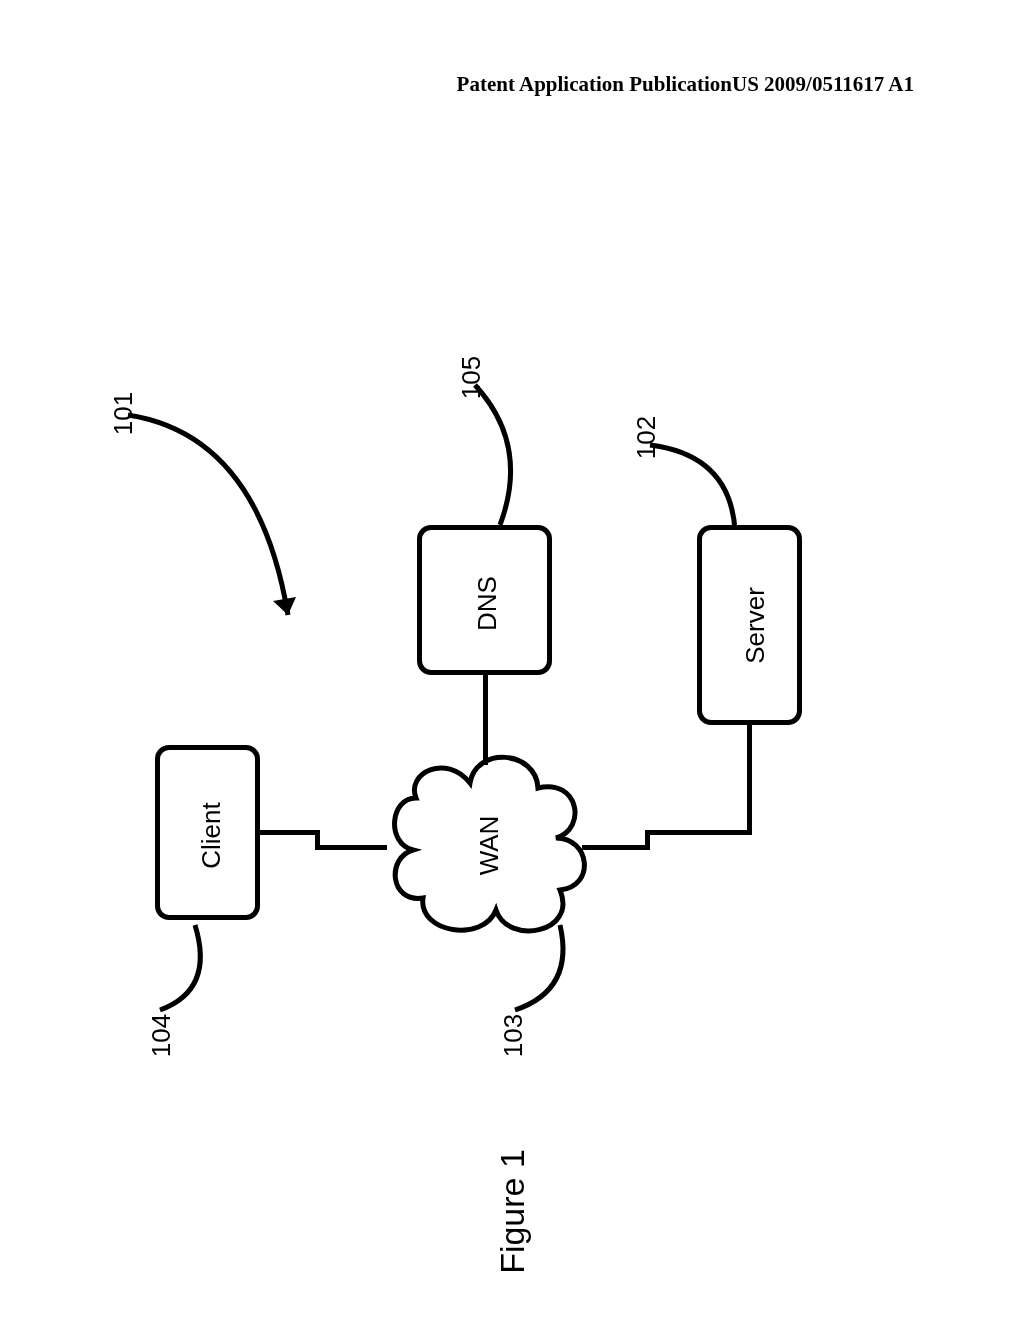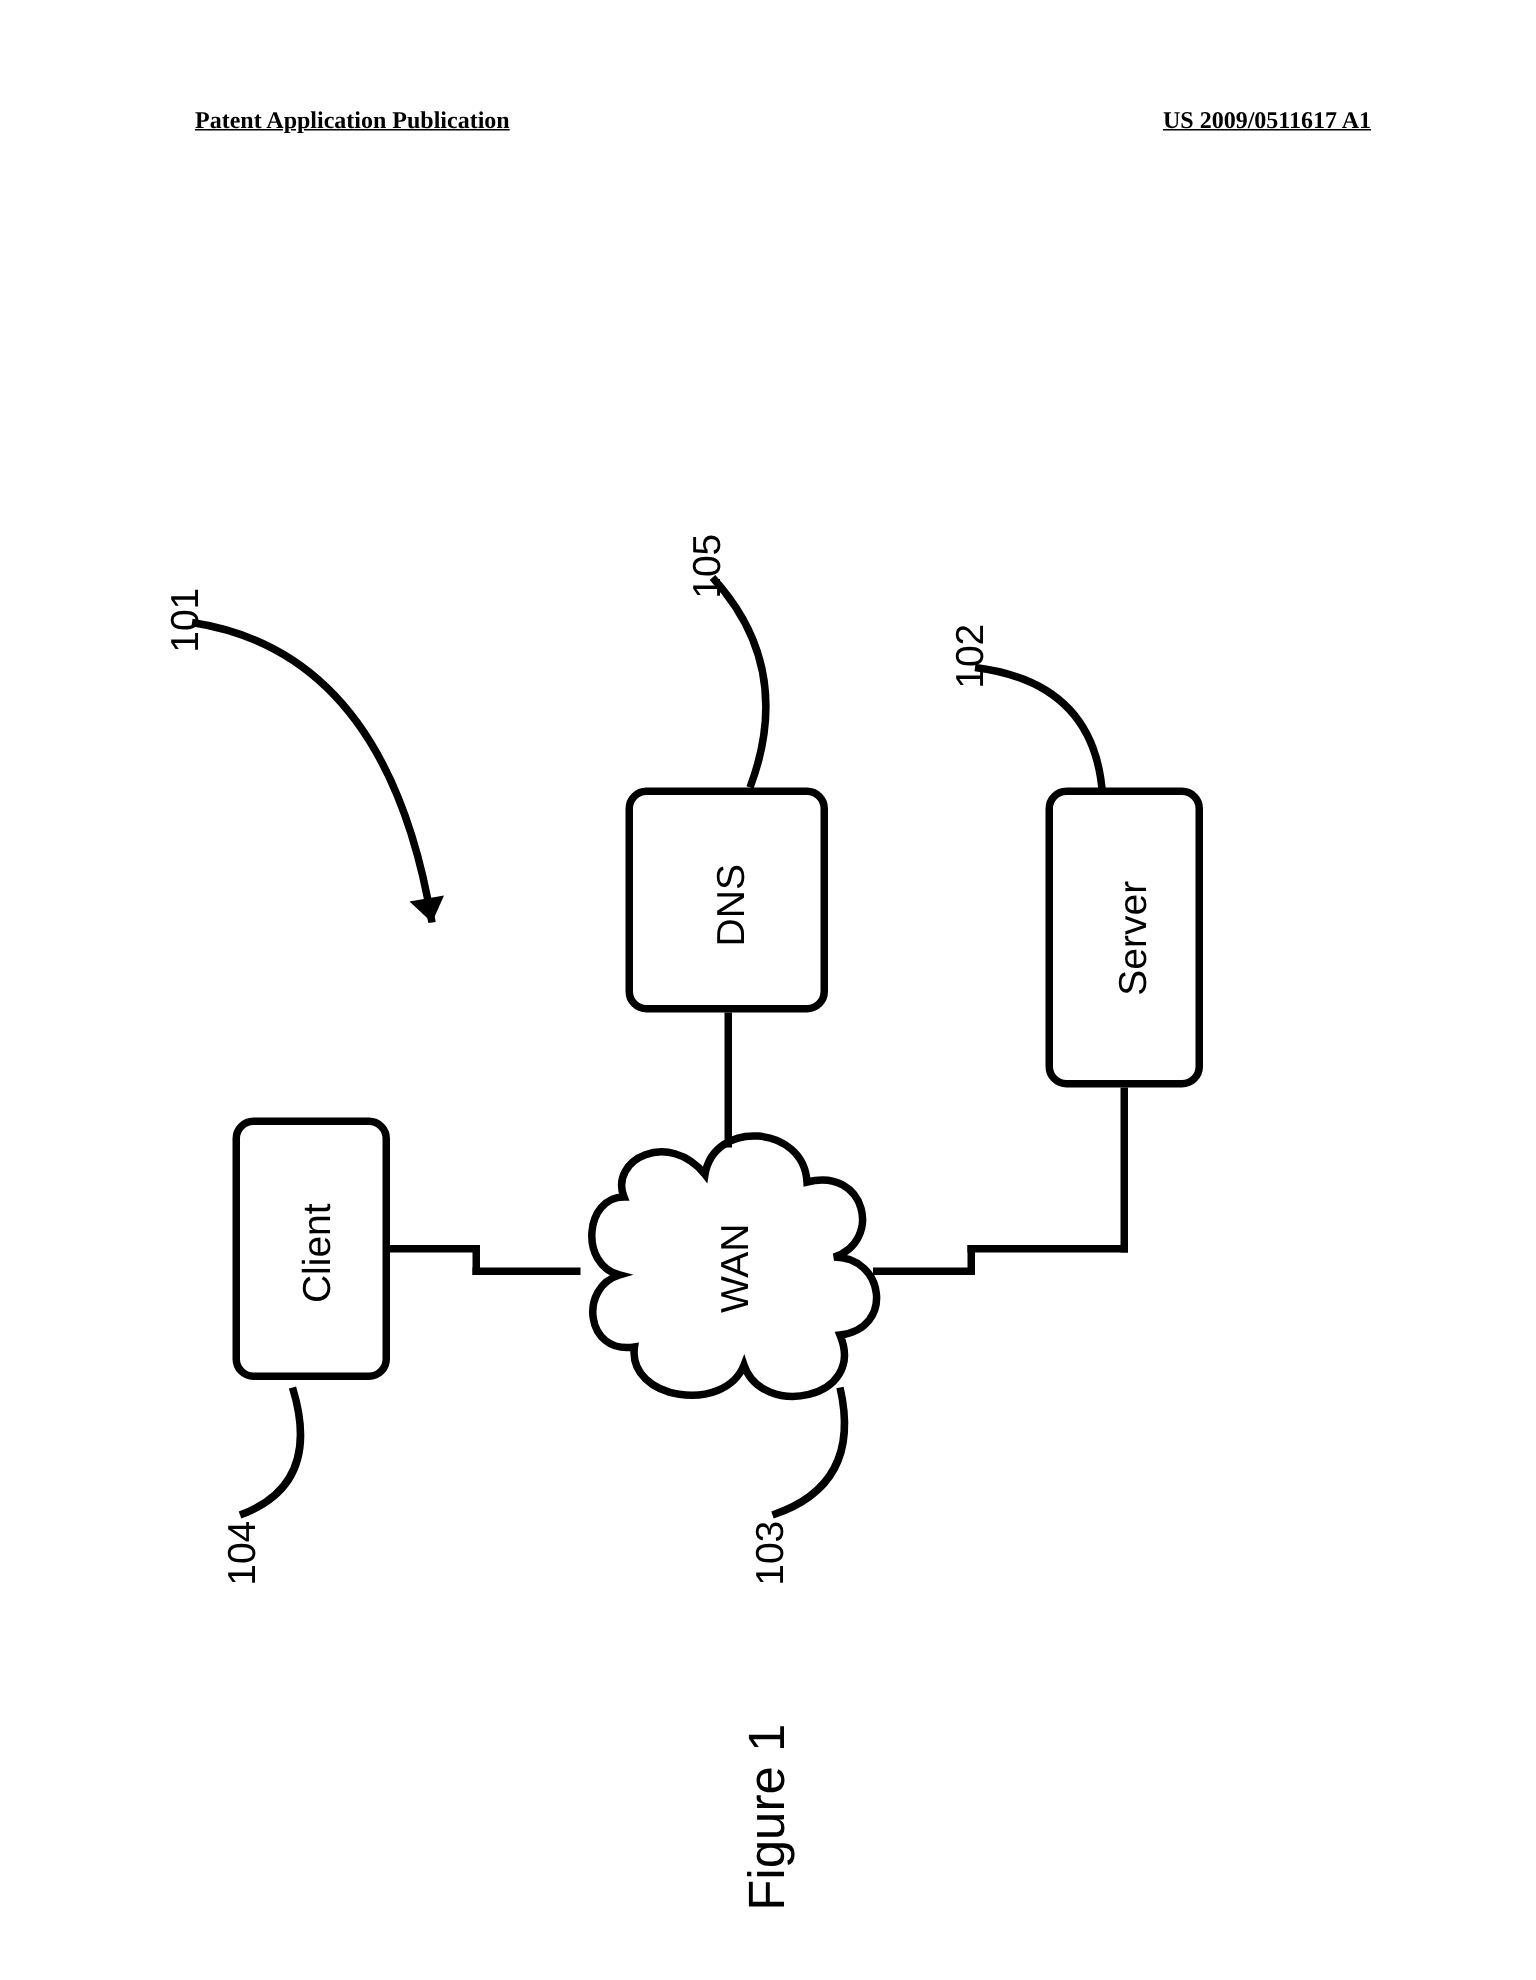--- a/index.html
+++ b/index.html
@@ -11,23 +11,22 @@
     position: relative;
     color: #000;
   }
   .header {
     position: absolute;
     top: 72px;
     left: 0;
     width: 100%;
     padding: 0 110px 0 130px;
     display: flex;
-    justify-content: space-between;
-    font-size: 16px;
-    text-decoration: underline;
+    justify-content: flex-end;
+    font-size: 21px;
   }
   .header .left { font-weight: bold; }
   .header .center { font-weight: normal; }
   .header .right { font-weight: bold; }
 
   .figure-area {
     position: absolute;
     left: 0; right: 0;
     top: 200px;
     bottom: 0;

